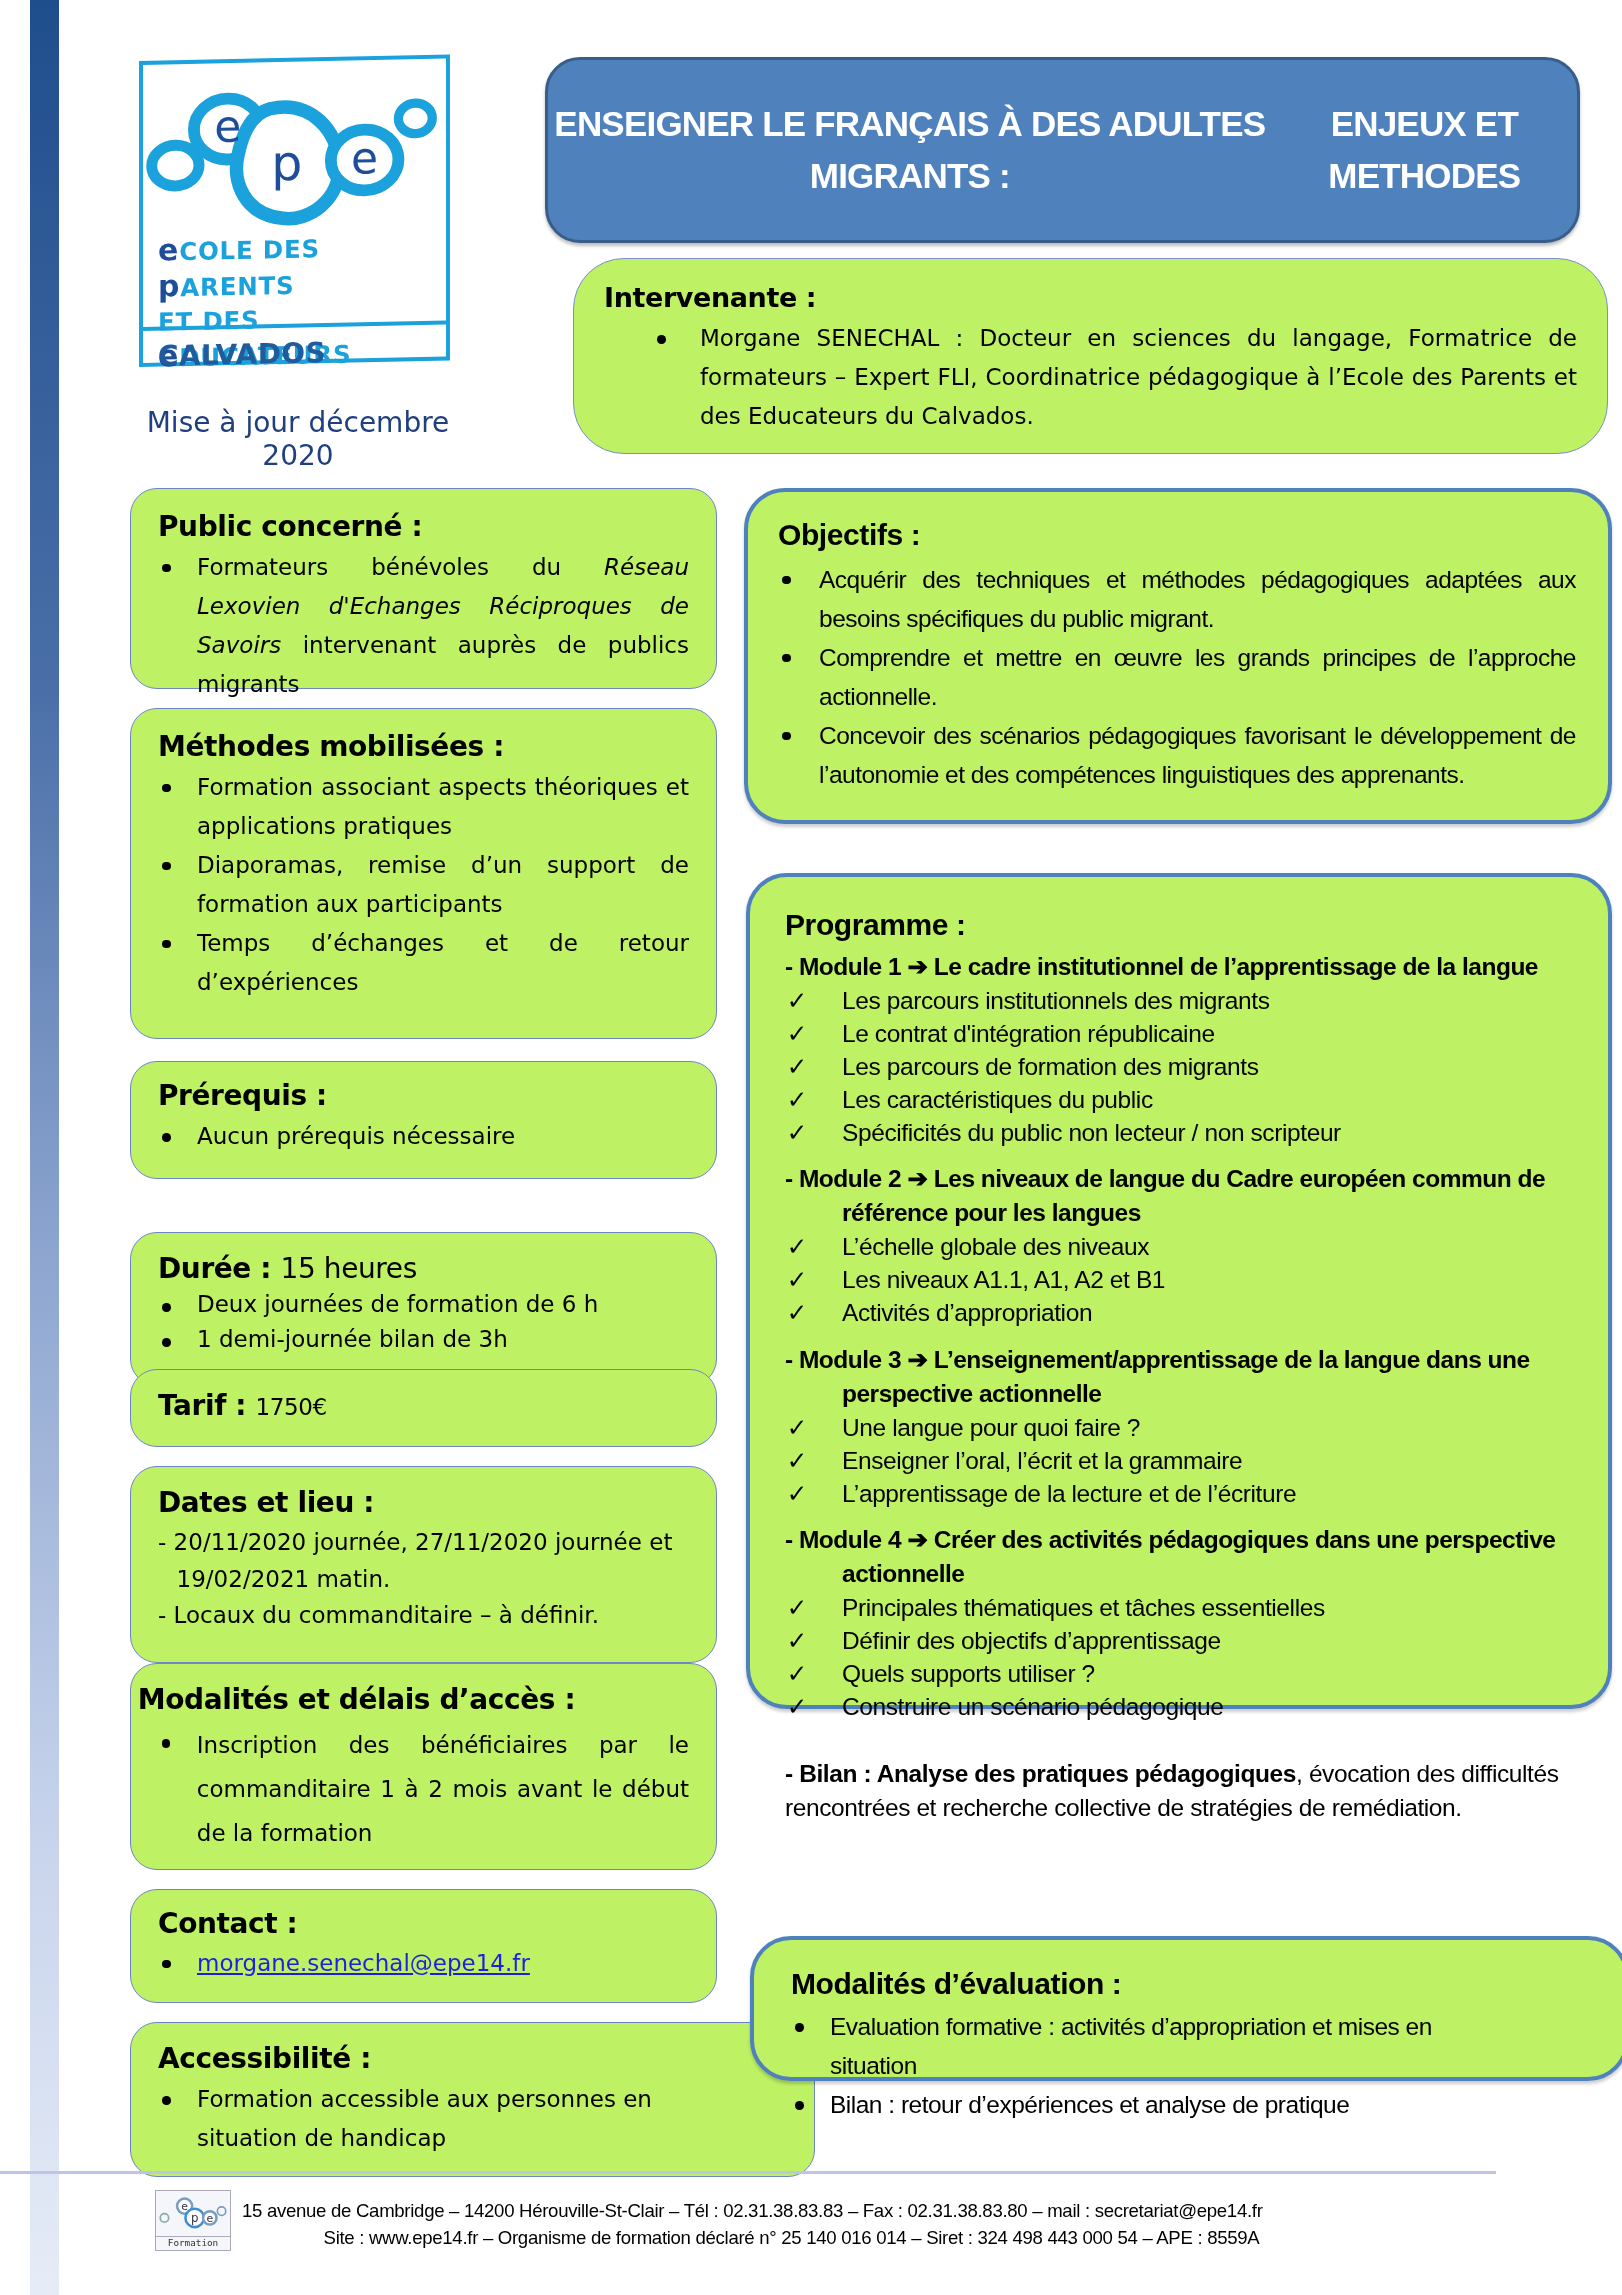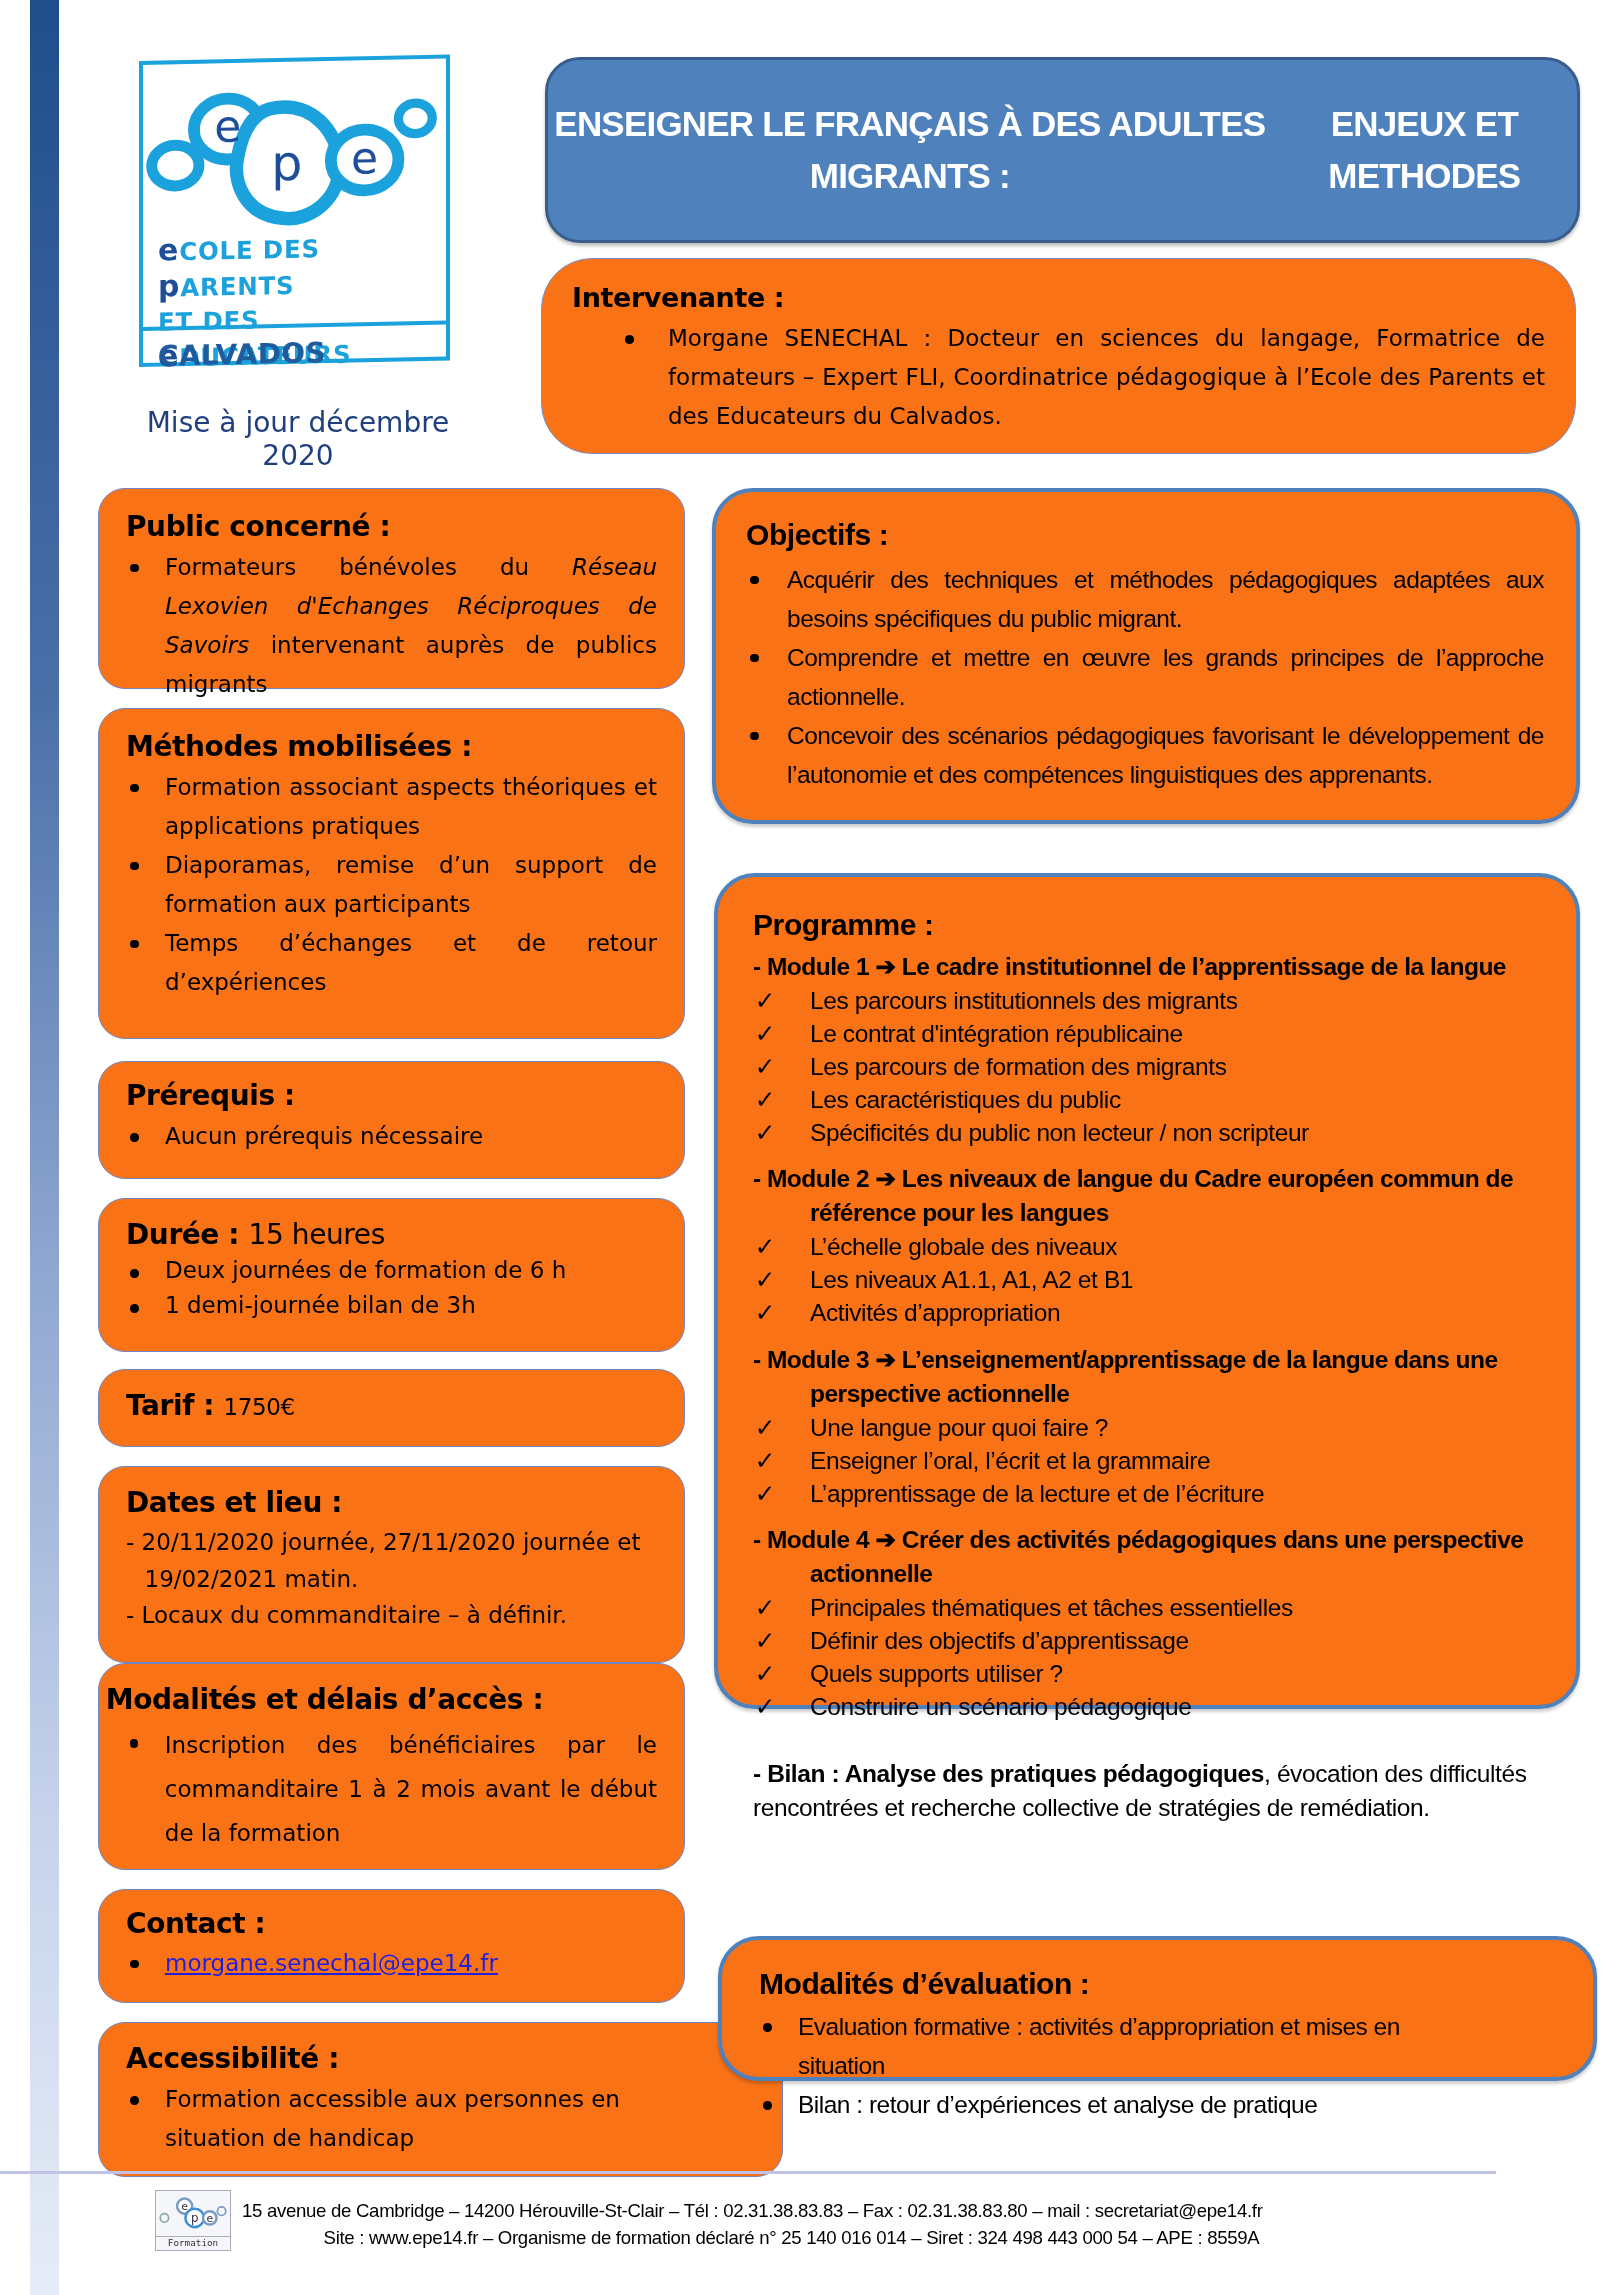--- a/index.html
+++ b/index.html
@@ -39,22 +39,22 @@
     background:#4F81BD; border:3.4px solid #385D8A; border-radius:35px; box-sizing:border-box;
     display:flex; flex-direction:row; align-items:center; justify-content:center;
     box-shadow:0 2.5px 3.4px rgba(0,0,0,0.25);
   }
   .banner div {
     color:#ffffff; font-weight:bold; font-size:35px; line-height:52px;
     font-family:"Liberation Sans", sans-serif; letter-spacing:-0.8px; text-align:center;
   }
   
   .box {
-    position:absolute; box-sizing:border-box; background:#f97316;
-    border:1.7px solid #6E86C6; border-radius:27px;
+    position:absolute; box-sizing:border-box; background:#bef264;
+    border:1.7px solid #6E86C6; border-radius:27px;margin-left:32px;
   }
   .box.thick { border:4.2px solid #4F81BD; border-radius:41px; }
   .box h2 {
     margin:0; font-family:"DejaVu Sans", sans-serif; font-weight:bold; font-size:28px;
     line-height:37px; letter-spacing:-0.4px;
   }
   .box h2 .normal { font-weight:normal; }
   .box h2 .small { font-weight:normal; font-size:23px; }
   ul.b { margin:0; padding:0; list-style:none; }
   ul.b li {
@@ -147,21 +147,21 @@
   </ul>
 </div>
 
 <div class="box" style="left:98px; top:1061px; width:587px; height:118px; padding:15px 27px 0 27px;">
   <h2>Prérequis :</h2>
   <ul class="b" style="margin-top:3.4px;">
     <li>Aucun prérequis nécessaire</li>
   </ul>
 </div>
 
-<div class="box" style="left:98px; top:1198px; width:587px; height:154px; padding:17px 27px 4px 27px;">
+<div class="box" style="left:98px; top:1232px; width:587px; height:154px; padding:17px 27px 4px 27px;">
   <h2><span>Durée :</span> <span class="normal">15 heures</span></h2>
   <ul class="b" style="margin-top:0px;">
     <li style="line-height:35px;">Deux journées de formation de 6 h</li>
     <li style="line-height:35px;">1 demi-journée bilan de 3h</li>
   </ul>
 </div>
 
 <div class="box" style="left:98px; top:1369px; width:587px; height:78px; padding:17px 27px 0 27px;">
   <h2><span>Tarif :</span> <span class="small">1750€</span></h2>
 </div>

